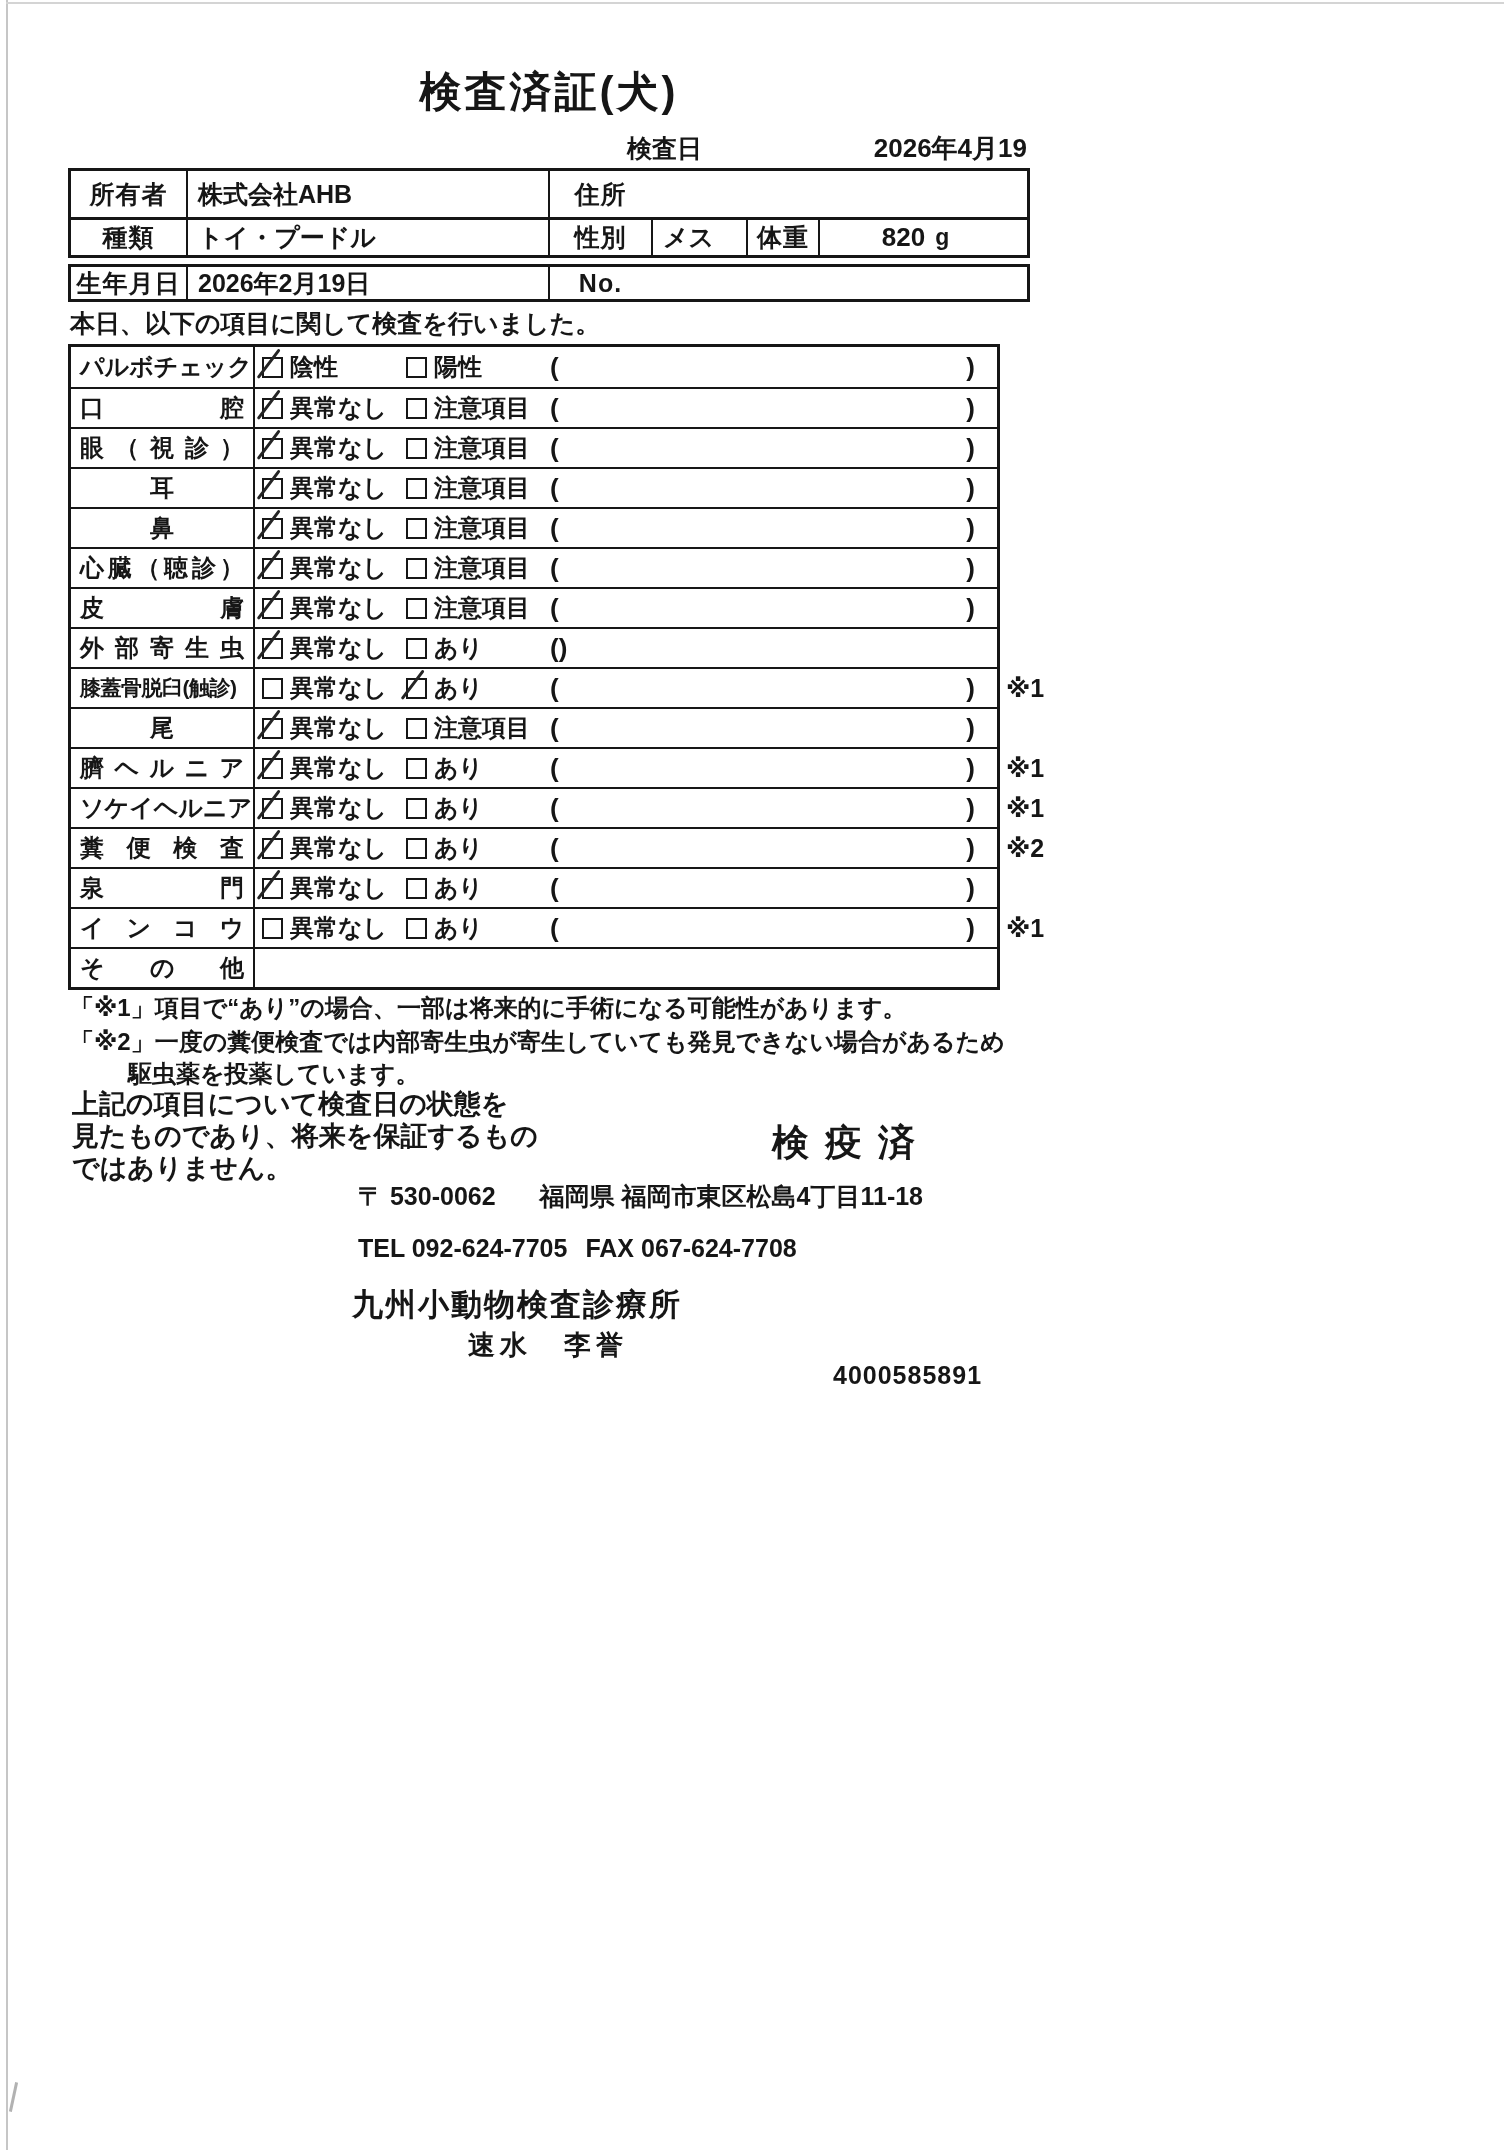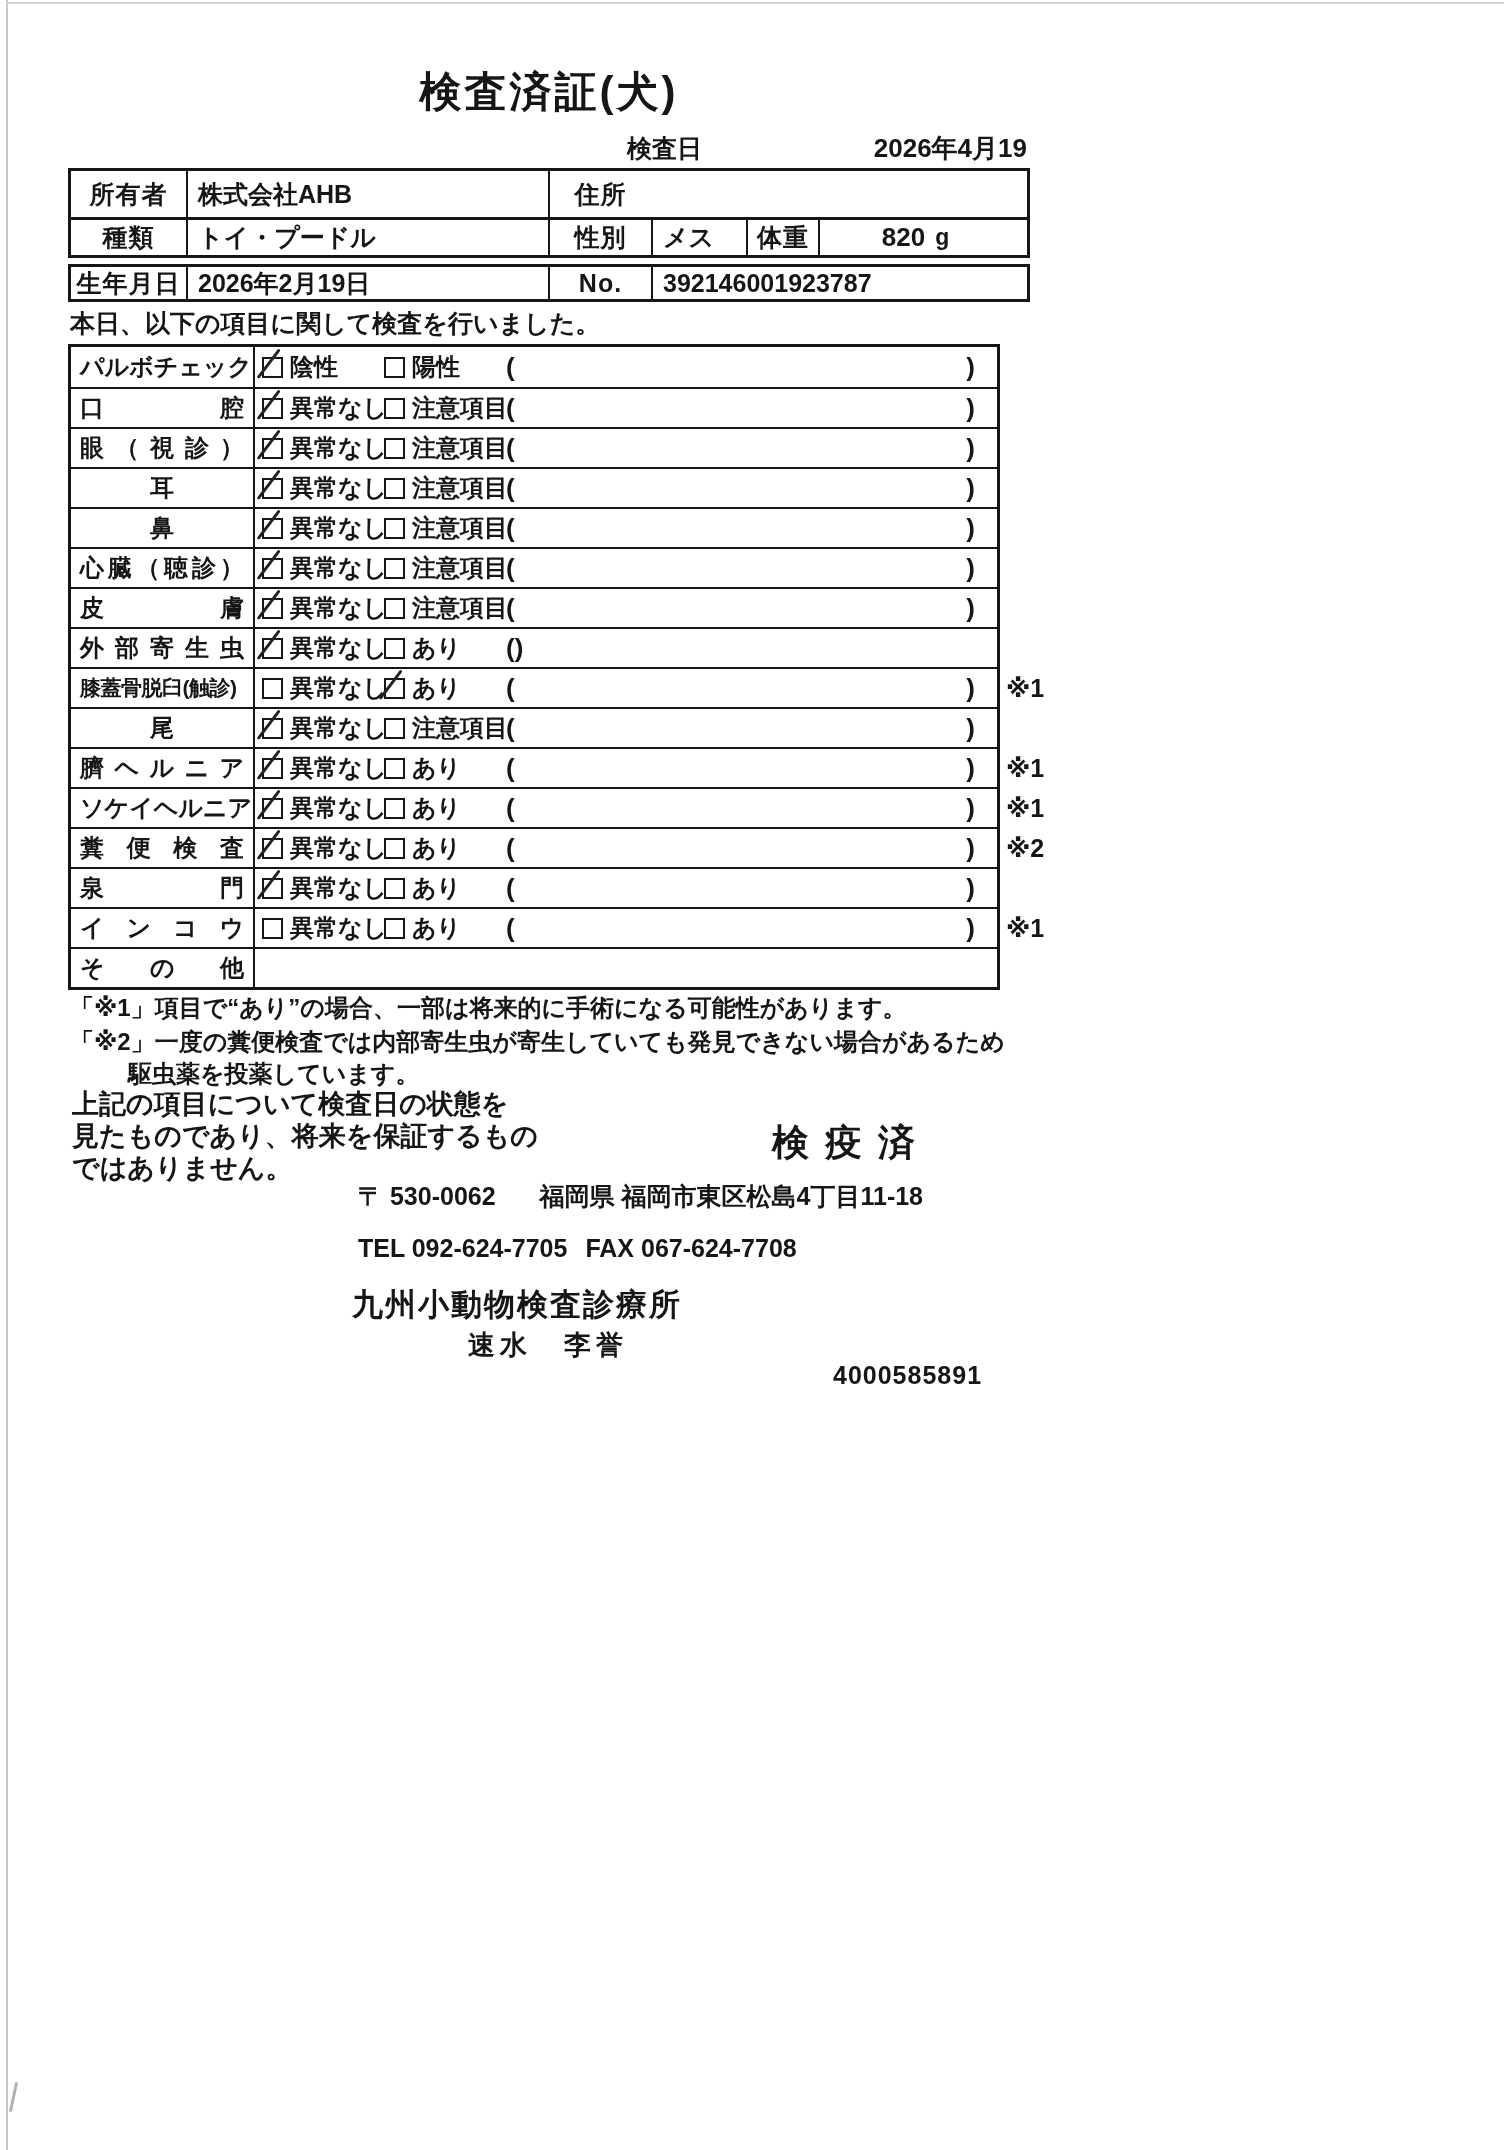--- a/index.html
+++ b/index.html
@@ -33,21 +33,21 @@
   .exam{position:absolute;left:68px;top:344px;width:932px;border:3px solid #161616;background:#fff}
   .exam-row{display:flex;height:40px;position:relative}
   .exam-row + .exam-row{border-top:2.5px solid #161616}
   .item-cell{width:184px;border-right:2.5px solid #161616;padding:0 9px;font-size:24px;font-weight:600;display:flex;align-items:center;flex:none;overflow:hidden}
   .item-cell.spread{justify-content:space-between}
   .item-cell.centered{justify-content:center}
   .item-cell.tight{font-size:21px;letter-spacing:-0.5px}
   .row-content{flex:1;display:flex;align-items:center;padding:0 22px 0 7px;font-size:24px;font-weight:600}
   .cb{width:21px;height:21px;border:2.5px solid #161616;position:relative;flex:none;margin-right:7px;background:#fff}
   .cb.checked::after{content:"";position:absolute;left:-5px;bottom:-3px;width:36px;height:3px;background:#242424;transform:rotate(-53deg);transform-origin:0 100%;border-radius:2px}
-  .optlabel{width:94px;flex:none;white-space:nowrap}
+  .optlabel{width:116px;flex:none;white-space:nowrap}
   .paren{flex:none;font-size:26px}
   .note{flex:1;text-align:center;font-size:28px;font-weight:700;letter-spacing:1px;white-space:nowrap;overflow:hidden}
   .ref{position:absolute;left:calc(100% + 9px);top:50%;transform:translateY(-50%);font-size:25px;font-weight:700;white-space:nowrap}
 
   .fn{position:absolute;font-size:24px;font-weight:600;white-space:nowrap}
   .fn1{left:70px;top:992px}
   .fn2{left:70px;top:1026px}
   .fn2b{left:128px;top:1058px}
   .disc{position:absolute;left:72px;font-size:27px;font-weight:700;white-space:nowrap}
   .d1{top:1086px}.d2{top:1118px}.d3{top:1150px}
@@ -87,21 +87,20 @@
   <div class="cell wval">
     <span class="wnum">820</span>
     <span class="wunit">g</span>
   </div>
 </div>
 
 <div class="t pet-t2">
   <div class="cell lab">生年月日</div>
   <div class="cell val">2026年2月19日</div>
   <div class="cell lab">No.</div>
-  <div class="cell val">392146001923787</div>
 </div>
 
 <div class="intro">本日、以下の項目に関して検査を行いました。</div>
 
 <div class="exam" id="exam-rows">
     <div class="exam-row">
     <div class="item-cell spread">
         <span>パ</span>
         <span>ル</span>
         <span>ボ</span>

